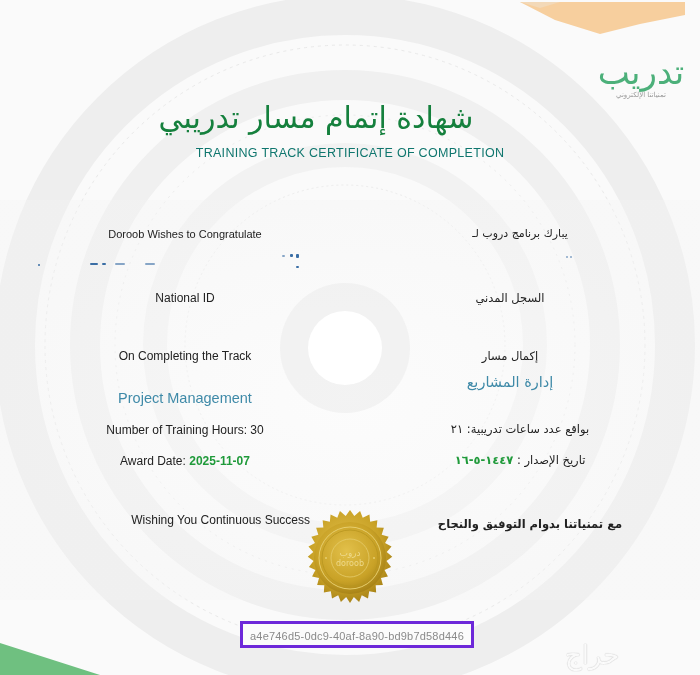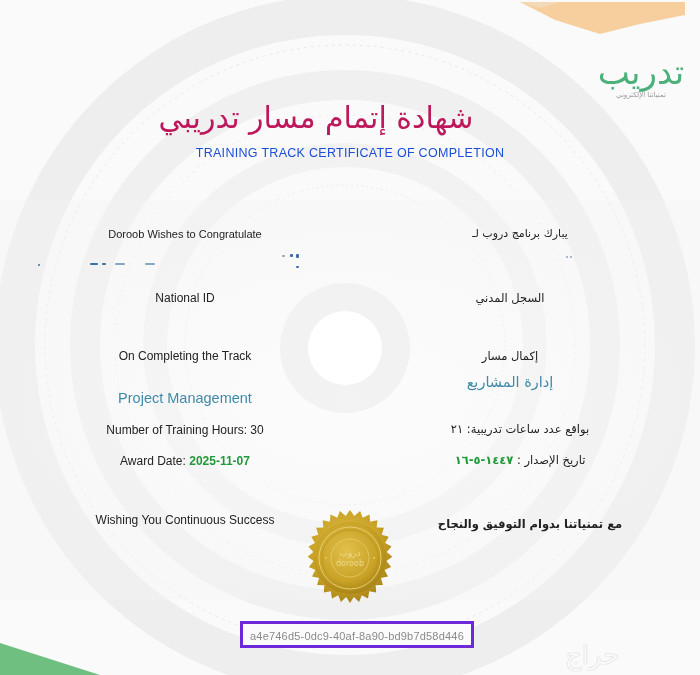--- a/index.html
+++ b/index.html
@@ -11,22 +11,22 @@
     
     .bg-pattern { position: absolute; left: 0; top: 0; width: 700px; height: 675px; }
 
     .corner-top { position: absolute; left: 0; top: 0; width: 700px; height: 50px; }
     .corner-bottom { position: absolute; left: 0; top: 590px; width: 200px; height: 85px; }
 
     .logo-block { position: absolute; right: 14px; top: 56px; width: 90px; text-align: center; }
     .logo-text { display: block; font-family: "DejaVu Sans", sans-serif; font-size: 34px; color: #4cb07a; line-height: 32px; direction: rtl; }
     .logo-sub { display: block; font-family: "DejaVu Sans", sans-serif; font-size: 7px; color: #9a9a9a; line-height: 10px; direction: rtl; margin-top: 2px; }
 
-    .title-ar { position: absolute; left: 0; width: 632px; top: 98px; text-align: center; font-family: "DejaVu Sans", sans-serif; font-size: 30px; color: #be185d; direction: rtl; line-height: 40px; }
-    .title-en { position: absolute; left: 0; width: 700px; top: 145px; text-align: center; font-size: 12.5px; color: #1d4ed8; letter-spacing: 0.3px; line-height: 16px; }
+    .title-ar { position: absolute; left: 0; width: 632px; top: 98px; text-align: center; font-family: "DejaVu Sans", sans-serif; font-size: 30px; color: #15803d; direction: rtl; line-height: 40px; }
+    .title-en { position: absolute; left: 0; width: 700px; top: 145px; text-align: center; font-size: 12.5px; color: #0f766e; letter-spacing: 0.3px; line-height: 16px; }
 
     .col-en { position: absolute; left: 60px; width: 250px; text-align: center; }
     .col-ar { position: absolute; left: 390px; width: 240px; text-align: center; direction: rtl; font-family: "DejaVu Sans", sans-serif; }
 
     .lbl { font-size: 12px; color: #222; line-height: 16px; white-space: nowrap; }
     .col-ar .lbl { font-size: 11.5px; }
     .track { font-size: 14.5px; color: #3f8aa8; line-height: 20px; white-space: nowrap; }
     .green { color: #1f9a3a; font-weight: bold; }
 
     .redacted-row { position: absolute; left: 30px; top: 252px; width: 640px; height: 22px; }
@@ -131,21 +131,21 @@
     <div class="lbl">
       <span>Award Date: </span><span class="green">2025-11-07</span>
     </div>
   </div>
   <div class="col-ar" style="top:452px; left:400px;">
     <div class="lbl">
       <span>تاريخ الإصدار : </span><span class="green" dir="ltr">١٤٤٧-٥-١٦</span>
     </div>
   </div>
 
-  <div class="col-en" style="top:512px; left:60px;">
+  <div class="col-en" style="top:512px; left:60px;text-align:right;">
     <div class="lbl">Wishing You Continuous Success</div>
   </div>
   <div class="col-ar" style="top:516px; left:410px;font-weight:bold;">
     <div class="lbl">مع تمنياتنا بدوام التوفيق والنجاح</div>
   </div>
 
   <svg class="seal" viewBox="0 0 96 96" xmlns="http://www.w3.org/2000/svg">
     <defs>
       <radialGradient id="gold" cx="45%" cy="40%" r="60%">
         <stop offset="0%" stop-color="#e2c04a"></stop>

